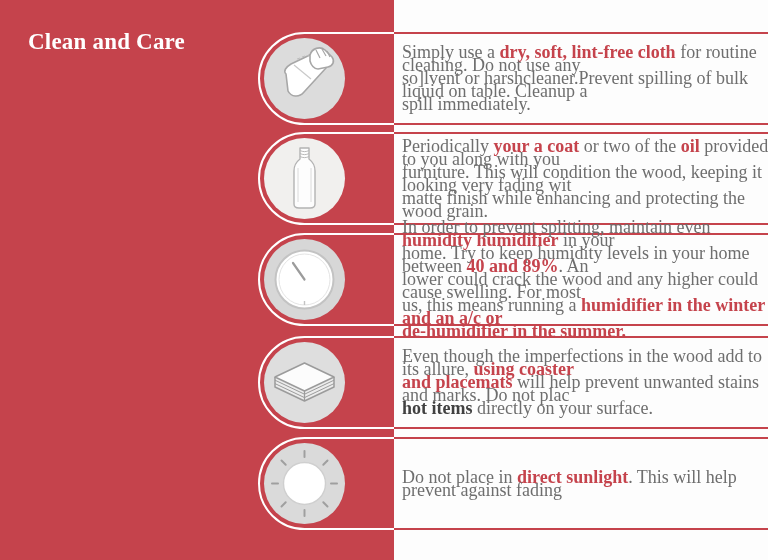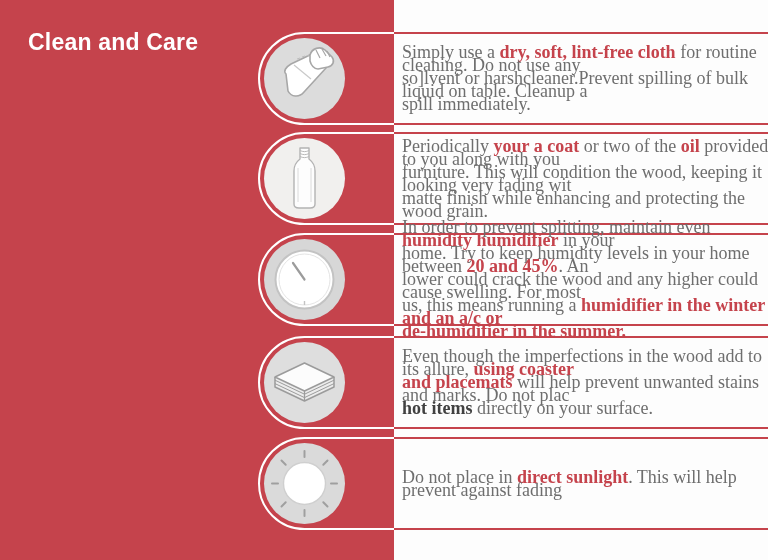--- a/index.html
+++ b/index.html
@@ -14,21 +14,21 @@
     overflow:hidden;
     background:#fdfdfd;
     font-family:"Liberation Serif", serif;
   }
   .red-panel{
     position:absolute;left:0;top:0;width:394px;height:560px;
     background:var(--red);
   }
   .title{
     position:absolute;left:28px;top:27px;margin:0;
-    font-family:Liberation Sans, sans-serif;
+    font-family:Liberation Serif, serif;
     font-weight:700;font-size:23px;line-height:1.32;
     color:#ffffff;letter-spacing:.2px;
   }
   .row{
     position:absolute;left:0;width:768px;height:93px;
   }
   .stadium{
     position:absolute;left:258px;top:0;width:600px;height:93px;
     box-sizing:border-box;
     border:2px solid #ffffff;
@@ -118,21 +118,21 @@
     <div class="icon-circle c3">
       <svg width="81" height="81" viewBox="0 0 81 81">
         <circle cx="40.5" cy="40.5" r="29" fill="#ffffff" stroke="#c3c3c3" stroke-width="2"></circle>
         <circle cx="40.5" cy="40.5" r="25.5" fill="none" stroke="#e4e4e4" stroke-width="1"></circle>
         <path d="M40.5,40.5 L29,24" fill="none" stroke="#9c9c9c" stroke-width="2.2" stroke-linecap="round"></path>
         <path d="M40.5,62 L40.5,66" fill="none" stroke="#c3c3c3" stroke-width="1.4"></path>
       </svg>
     </div>
     <div class="textbox">
       <p class="instruction"><span class="seg-normal">In order to prevent splitting, maintain even </span><span class="seg-red">humidity humidifier</span><span class="seg-normal"> in your
-home. Try to keep humidity levels in your home between </span><span class="seg-red">20 and 45%</span><span class="seg-normal">. An
+home. Try to keep humidity levels in your home between </span><span class="seg-red">40 and 89%</span><span class="seg-normal">. An
 lower could crack the wood and any higher could cause swelling. For most
 us, this means running a </span><span class="seg-red">humidifier in the winter and an a/c or
 de-humidifier in the summer.</span></p>
     </div>
   </div>
 
   <div class="row" style="top:437px">
     <div class="stadium"></div>
     <div class="redline top"></div>
     <div class="redline bottom"></div>

